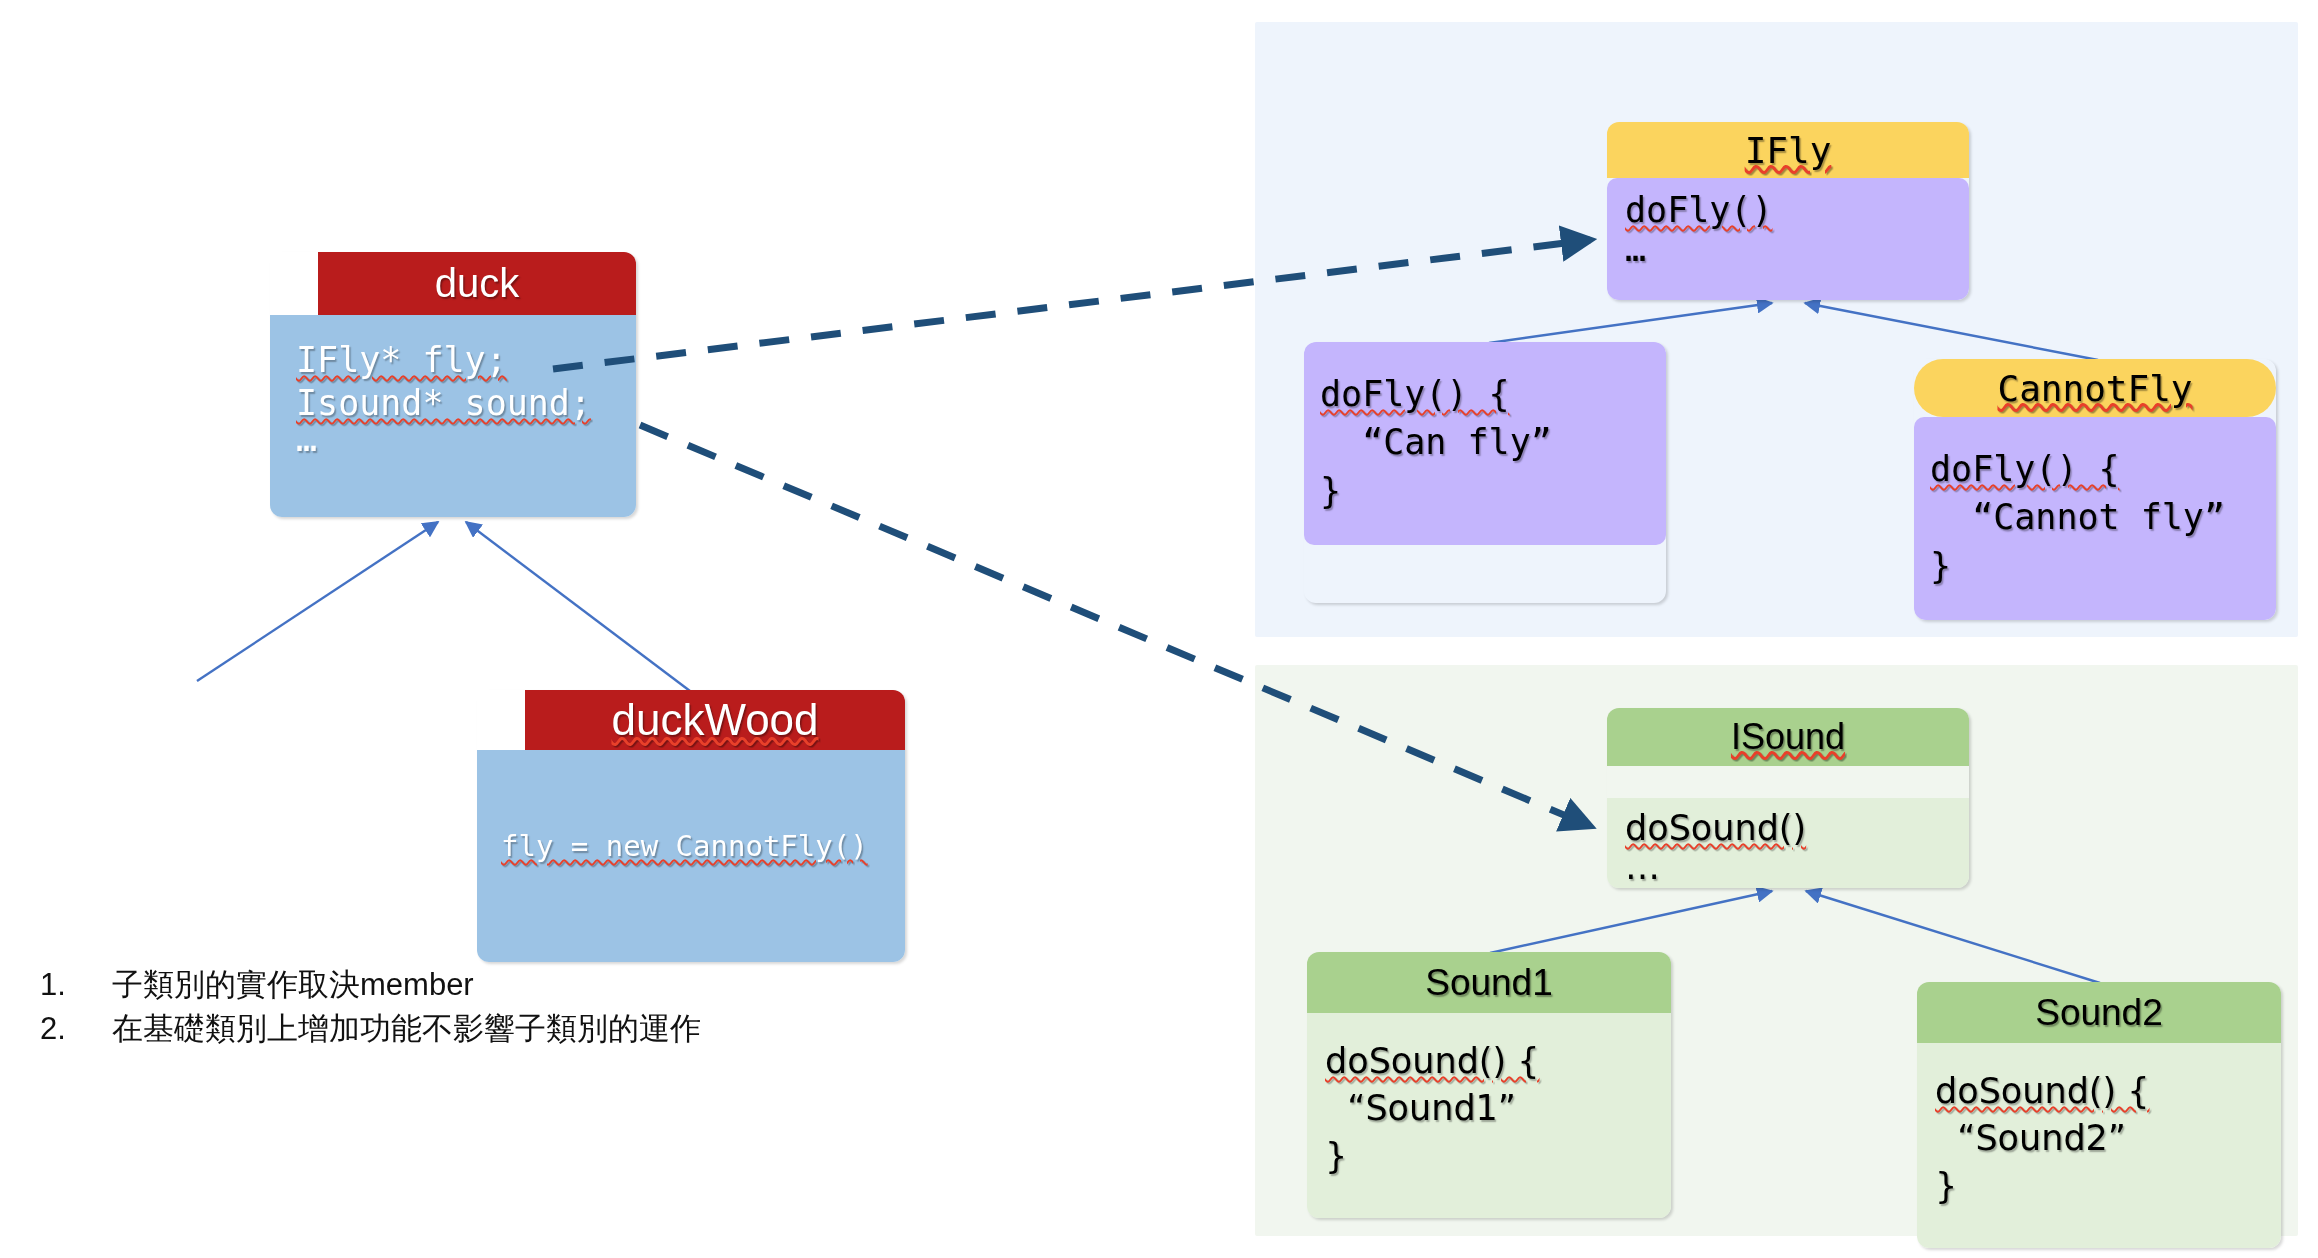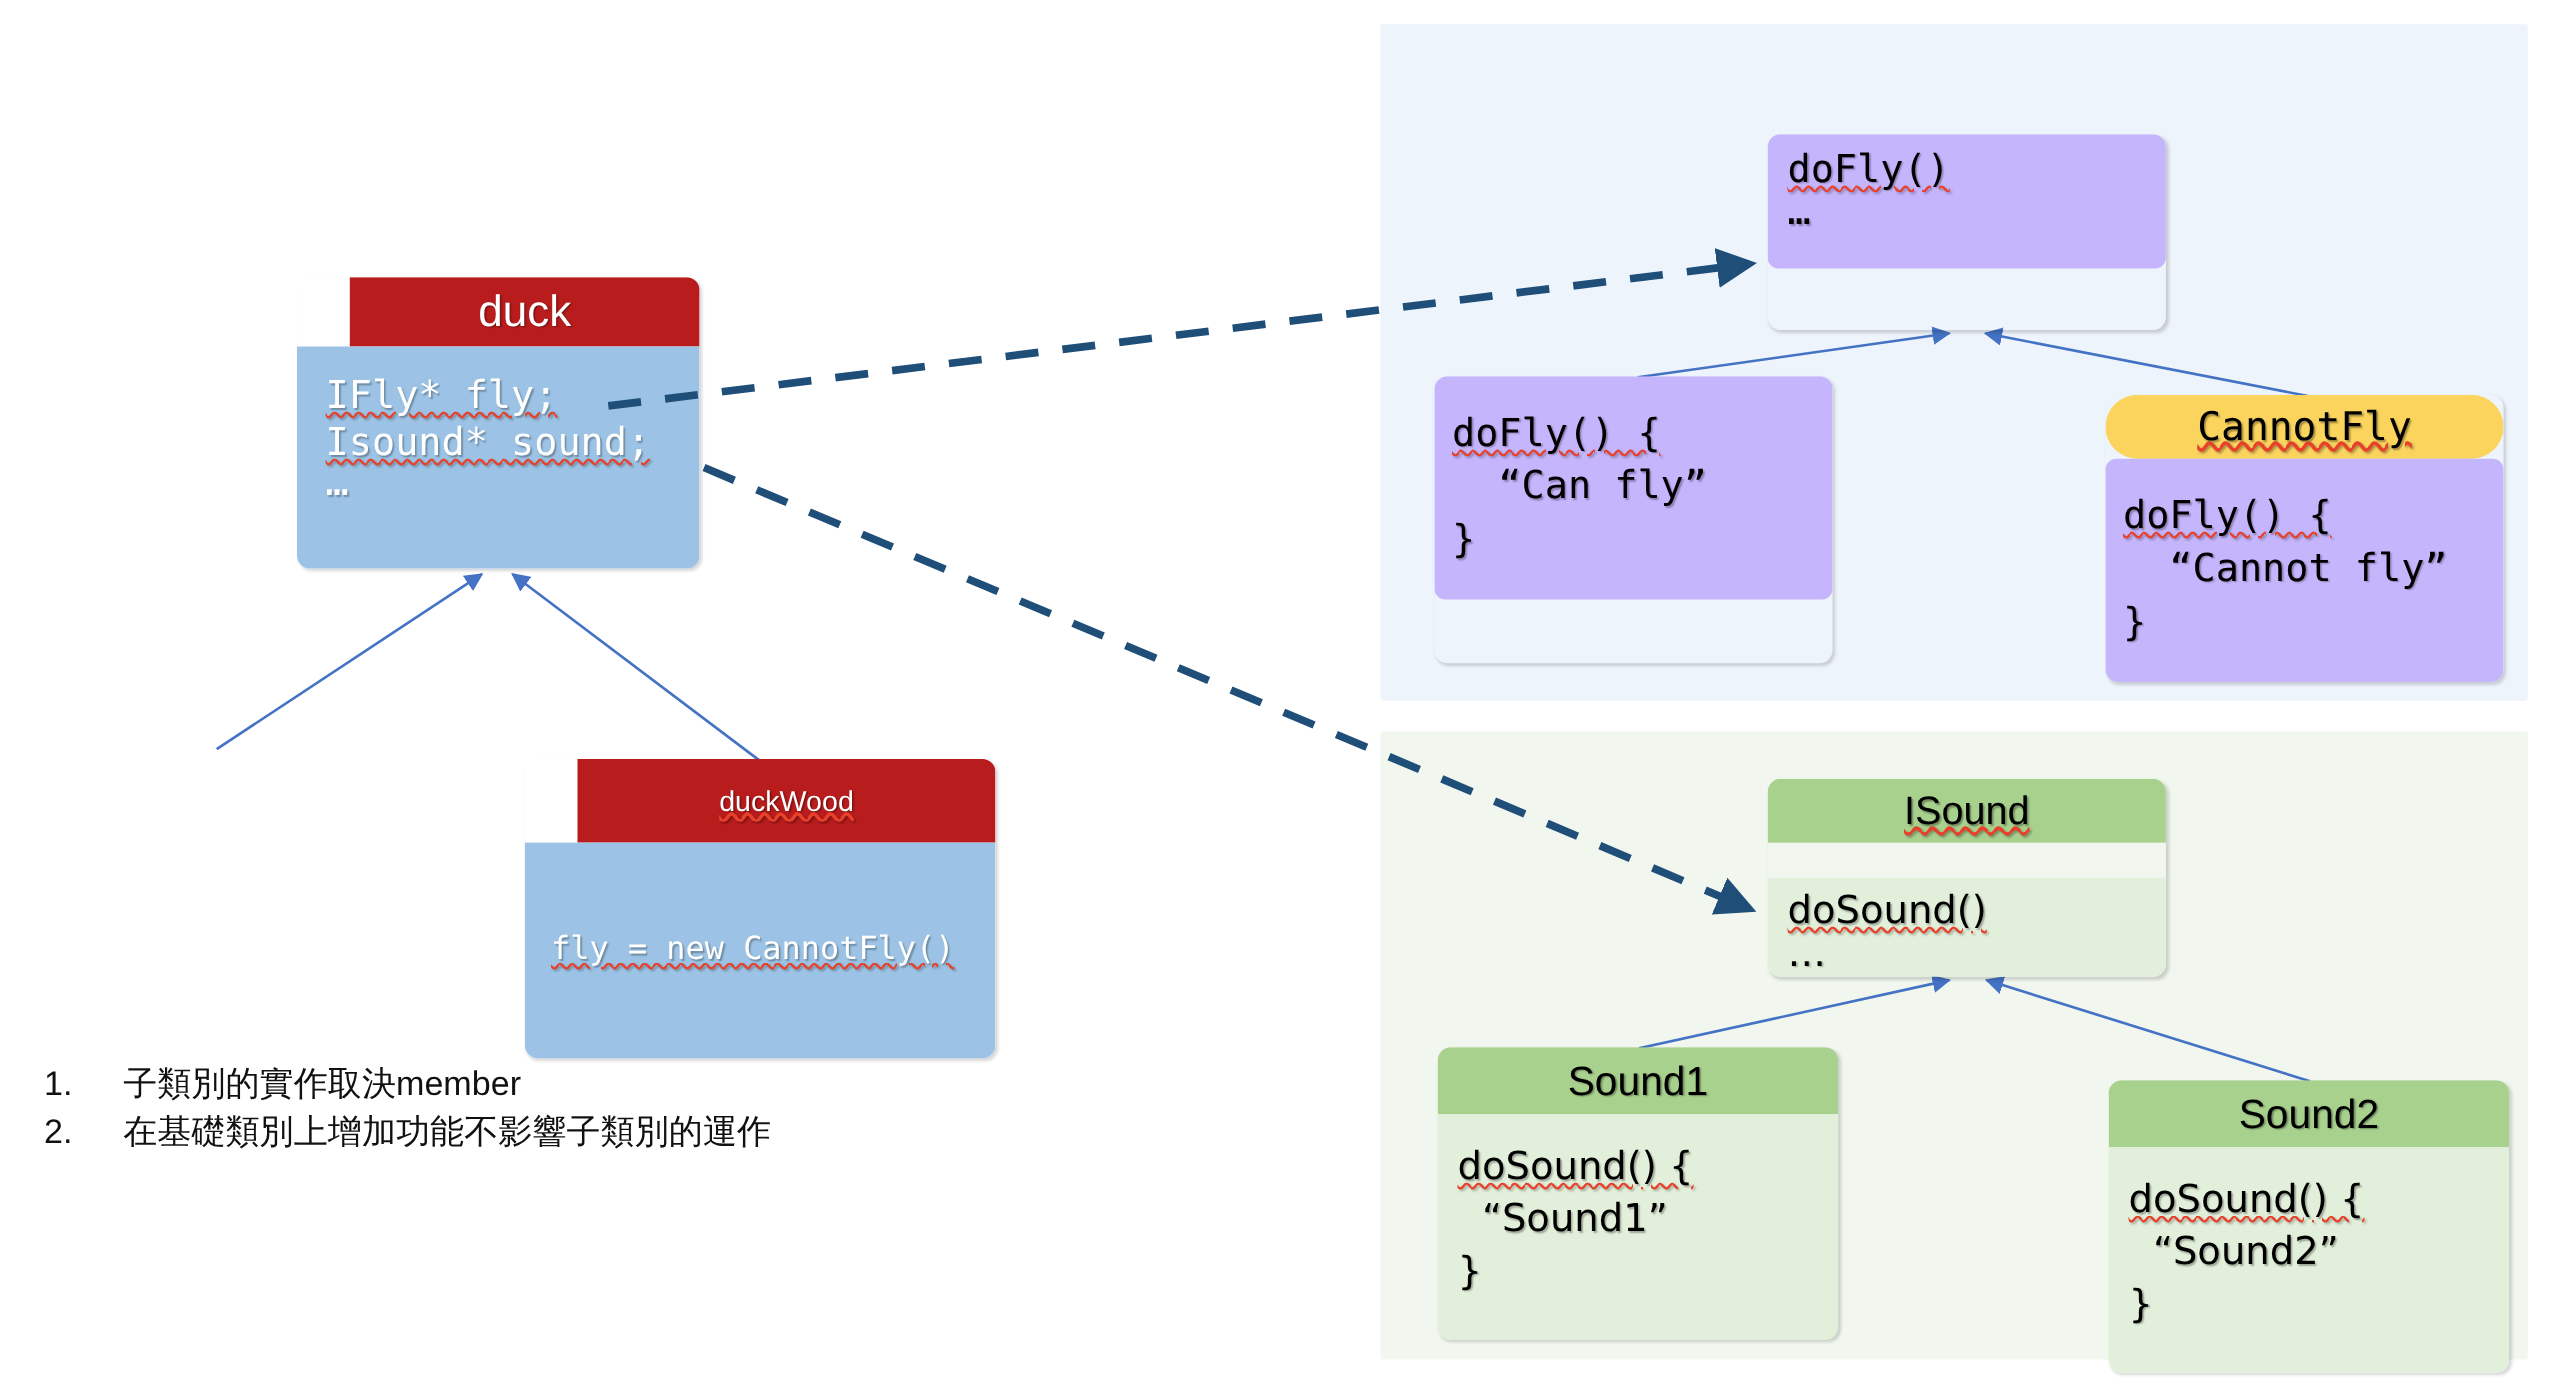--- a/index.html
+++ b/index.html
@@ -85,21 +85,21 @@
   
   #node-duck { left: 270px; top: 252px; width: 366px; height: 265px; }
   #node-duck .hdr  { height: 63px; font-size: 40px; }
   #node-duck .body { height: 202px; font-family: "DejaVu Sans Mono", monospace; font-size: 35px; line-height: 1.22; padding: 24px 16px 0 26px; box-sizing: border-box; }
 
   #node-duckrc { left: 8px; top: 680px; width: 377px; height: 272px; }
   #node-duckrc .hdr  { height: 60px; font-size: 38px; }
   #node-duckrc .body { height: 212px; font-family: "DejaVu Sans Mono", monospace; font-size: 29px; padding: 79px 0 0 24px; box-sizing: border-box; }
 
   #node-duckwood { left: 477px; top: 690px; width: 428px; height: 272px; }
-  #node-duckwood .hdr  { height: 76px; font-size: 26px; }
+  #node-duckwood .hdr  { height: 60px; font-size: 44px; }
   #node-duckwood .body { height: 212px; font-family: "DejaVu Sans Mono", monospace; font-size: 29px; padding: 79px 0 0 24px; box-sizing: border-box; }
 
   #node-ifly { left: 1607px; top: 122px; width: 362px; height: 178px; }
   #node-ifly .hdr  { height: 56px; font-size: 36px; font-family: "DejaVu Sans Mono", monospace; }
   #node-ifly .body { height: 122px; font-family: "DejaVu Sans Mono", monospace; font-size: 35px; padding: 10px 0 0 18px; box-sizing: border-box; line-height: 1.3; }
 
   #node-canfly { left: 1304px; top: 342px; width: 362px; height: 261px; }
   #node-canfly .hdr  { height: 58px; font-size: 36px; font-family: "DejaVu Sans Mono", monospace; }
   #node-canfly .body { height: 203px; font-family: "DejaVu Sans Mono", monospace; font-size: 35px; padding: 28px 0 0 16px; box-sizing: border-box; line-height: 1.38; }
 
@@ -180,20 +180,23 @@
 
 
   <div class="node blue" id="node-duckwood">
     <div class="hdr">
         <span class="sqh">duckWood</span>
       </div>
     <div class="body"><span class="sq">fly = new CannotFly()</span></div>
   </div>
 
   <div class="node amber" id="node-ifly">
+    <div class="hdr">
+        <span class="sqh">IFly</span>
+      </div>
     <div class="body"><span class="sq">doFly()</span><br><span class="ell">…</span></div>
   </div>
 
   <div class="node amber" id="node-canfly">
     <div class="body"><span class="sq">doFly() {</span><br><span>  “Can fly”</span><br><span>}</span></div>
   </div>
 
   <div class="node amber" id="node-cannotfly">
     <div class="hdr">
         <span class="sqh">CannotFly</span>

